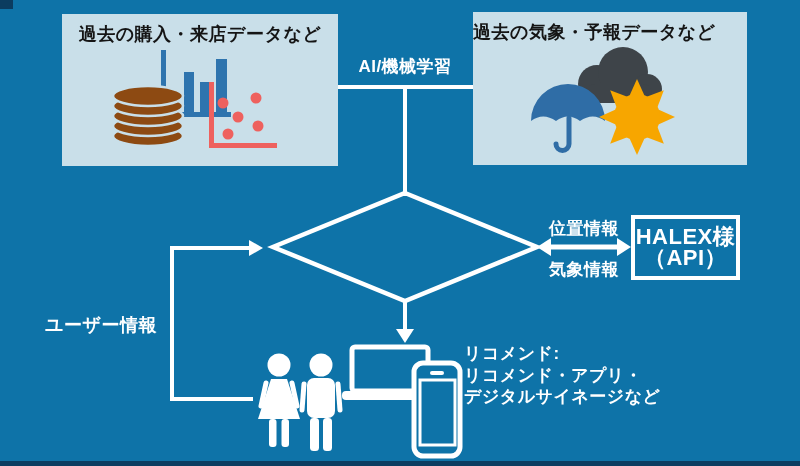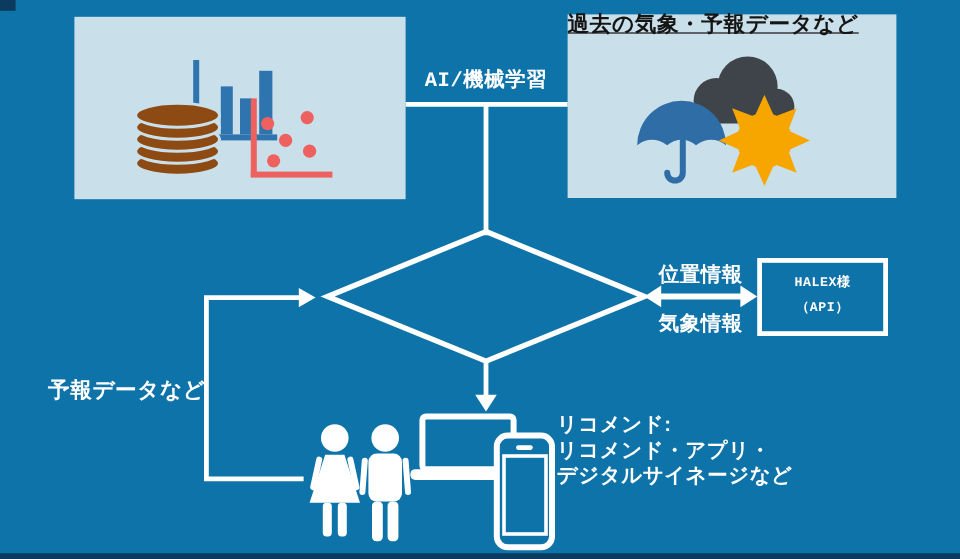--- a/index.html
+++ b/index.html
@@ -9,21 +9,21 @@
   }
   html,body{margin:0;padding:0;}
   .canvas{
     position:relative;width:800px;height:466px;overflow:hidden;
     background:var(--background);
     font-family:"Liberation Sans","DejaVu Sans",sans-serif;
   }
   .art{position:absolute;left:0;top:0;z-index:1;}
   .txt{position:absolute;z-index:2;font-weight:bold;color:var(--white);letter-spacing:.5px;white-space:nowrap;}
   .box-title{color:var(--title-text);font-size:18px;text-align:center;}
-  .center{text-align:center;font-family:Liberation Mono, monospace;}
+  .center{text-align:center;}
   .fill-white{fill:var(--white);} .stroke-white{stroke:var(--white);fill:none;}
   .fill-blue{fill:var(--chart-blue);} .fill-red{fill:var(--scatter-red);}
   .fill-brown{fill:var(--database-brown);stroke:var(--box-fill);stroke-width:2.5px;}
   .fill-cloud{fill:var(--cloud-gray);} .fill-umb{fill:var(--umbrella-blue);}
   .stroke-umb{stroke:var(--umbrella-blue);fill:none;} .fill-sun{fill:var(--sun-orange);}
   .fill-box{fill:var(--box-fill);} .fill-dark{fill:var(--dark-edge);}
 </style>
 </head>
 <body>
 
@@ -135,38 +135,39 @@
       <rect x="342" y="391" width="90" height="9" rx="4" class="fill-white"></rect>
     </g>
 
     <g>
       <rect x="414" y="363" width="46" height="93" rx="9" fill="var(--background)" stroke="#ffffff" stroke-width="5"></rect>
       <rect x="430" y="371" width="14" height="4" rx="2" class="fill-white"></rect>
       <rect x="420" y="380" width="35" height="65" stroke-width="3" class="stroke-white"></rect>
     </g>
   </svg>
 
+  <div class="txt box-title" style="left:62px;top:22px;width:276px;">過去の購入・来店データなど</div>
 
-  <div class="txt box-title" style="left:473px;top:8px;width:240px;text-decoration:underline;">過去の気象・予報データなど</div>
+  <div class="txt box-title" style="left:473px;top:20px;width:240px;">過去の気象・予報データなど</div>
 
   <div class="txt center" style="left:338px;top:55px;width:134px;font-size:17px;">AI/機械学習</div>
 
   <div class="txt center" style="left:285px;top:224px;width:240px;font-size:18px;line-height:24px;">
   </div>
 
   <div class="txt center" style="left:538px;top:258px;width:92px;font-size:17px;">気象情報</div>
 
   <div class="txt center" style="left:538px;top:217px;width:92px;font-size:17px;">位置情報</div>
 
-  <div class="txt center" style="left:633px;top:226px;width:105px;font-size:11px;line-height:21px;">
+  <div class="txt center" style="left:633px;top:226px;width:105px;font-size:22px;line-height:21px;">
     <div>HALEX様</div>
     <div>（API）</div>
   </div>
 
-  <div class="txt center" style="left:40px;top:313px;width:122px;font-size:18px;">予報データなど</div>
+  <div class="txt center" style="left:40px;top:313px;width:122px;font-size:18px;">ユーザー情報</div>
 
   <div class="txt" style="left:464px;top:343px;font-size:17px;line-height:21.5px;">
     <div>リコメンド:</div>
     <div>リコメンド・アプリ・</div>
     <div>デジタルサイネージなど</div>
   </div>
 
 </div>
 
 </body></html>

